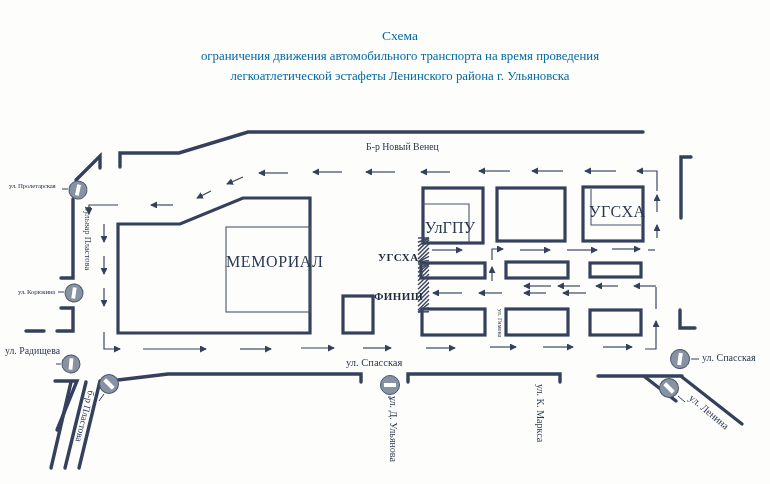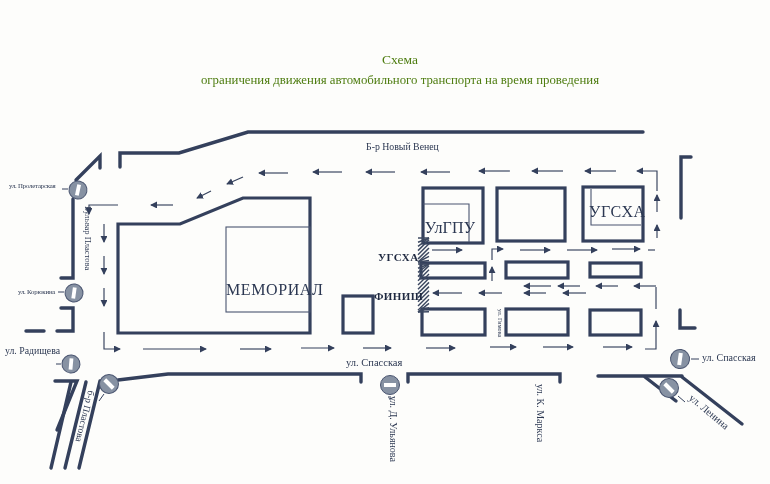--- a/index.html
+++ b/index.html
@@ -1,37 +1,38 @@
 <!DOCTYPE html>
 <html><head>
 <meta charset="utf-8">
 <style>
   html,body{margin:0;padding:0;background:#e8e8e8;}
   .page{position:relative;width:770px;height:484px;background:#fdfdfb;overflow:hidden;
         font-family:"Liberation Serif", serif;color:#2c3852;}
   svg{position:absolute;left:0;top:0;}
   .lbl{position:absolute;white-space:nowrap;color:#2c3852;}
   .title{position:absolute;left:30px;top:26px;width:740px;text-align:center;
-         color:#4d7c0f;line-height:1.55;margin-top:24px;}
+         color:#0369a1;line-height:1.55;}
   .t1{font-size:13.5px;}
   .t2{font-size:12.8px;}
   .street{font-size:10px;}
   .tiny{font-size:6.8px;letter-spacing:-0.2px;}
   .bld{font-size:16px;letter-spacing:0.6px;text-align:center;}
   .marker-lbl{font-size:11px;font-weight:bold;letter-spacing:0.4px;color:#1f2940;text-align:right;}
   .rot{transform-origin:0 0;}
 </style>
 </head>
 <body>
 
 <div class="page">
 
   <div class="title">
     <div class="t1">Схема</div>
     <div class="t2">ограничения движения автомобильного транспорта на время проведения</div>
+    <div class="t2">легкоатлетической эстафеты Ленинского района г. Ульяновска</div>
   </div>
 
   <svg width="770" height="484" viewBox="0 0 770 484">
     <defs>
       <marker id="arw" markerWidth="8" markerHeight="7" refX="5.2" refY="3" orient="auto">
         <path d="M0,0 L6,3 L0,6 Z" fill="#34405c"></path>
       </marker>
     </defs>
 
     <g stroke="#34405c" stroke-width="3.4" fill="none" stroke-linecap="round" stroke-linejoin="miter">
@@ -186,21 +187,21 @@
         <path d="M691,359 H699"></path>
         <path d="M678,396 L685,402"></path>
       </g>
     </g>
   </svg>
 
   <div class="lbl street" style="left:366px;top:141px;font-size:9.8px;">Б-р Новый Венец</div>
   <div class="lbl tiny" style="left:9px;top:182px;">ул. Пролетарская</div>
   <div class="lbl rot" style="left:93px;top:206px;font-size:8.5px;transform:rotate(90deg);">Бульвар Пластова</div>
   <div class="lbl tiny" style="left:18px;top:288px;">ул. Корюкина</div>
-  <div class="lbl bld" style="left:226px;top:253px;width:84px;margin-top:28px;">МЕМОРИАЛ</div>
+  <div class="lbl bld" style="left:226px;top:253px;width:84px;">МЕМОРИАЛ</div>
   <div class="lbl bld" style="left:423px;top:219px;width:54px;letter-spacing:0.2px;">УлГПУ</div>
   <div class="lbl bld" style="left:589px;top:203px;width:52px;">УГСХА</div>
   <div class="lbl marker-lbl" style="left:378px;top:251px;width:40px;">УГСХА</div>
   <div class="lbl marker-lbl" style="left:374px;top:290px;width:32px;">ФИНИШ</div>
   <div class="lbl street" style="left:5px;top:345px;font-size:9.8px;">ул. Радищева</div>
   <div class="lbl street" style="left:346px;top:357px;font-size:10.5px;">ул. Спасская</div>
   <div class="lbl street" style="left:702px;top:352px;">ул. Спасская</div>
   <div class="lbl rot" style="left:504px;top:309px;font-size:6.2px;transform:rotate(90deg);">ул. Гимова</div>
   <div class="lbl rot" style="left:96px;top:392px;font-size:9.5px;transform:rotate(104deg);">б-р Пластова</div>
   <div class="lbl rot" style="left:399px;top:396px;font-size:10px;transform:rotate(90deg);">ул. Д. Ульянова</div>

